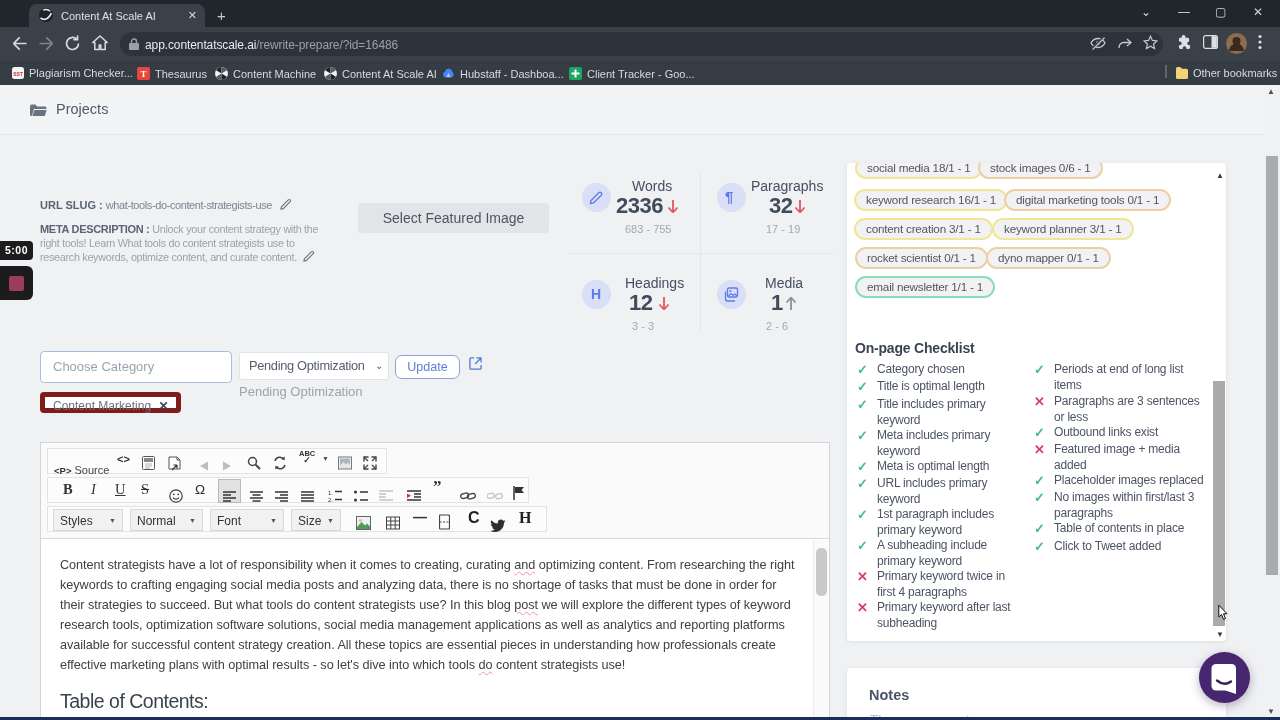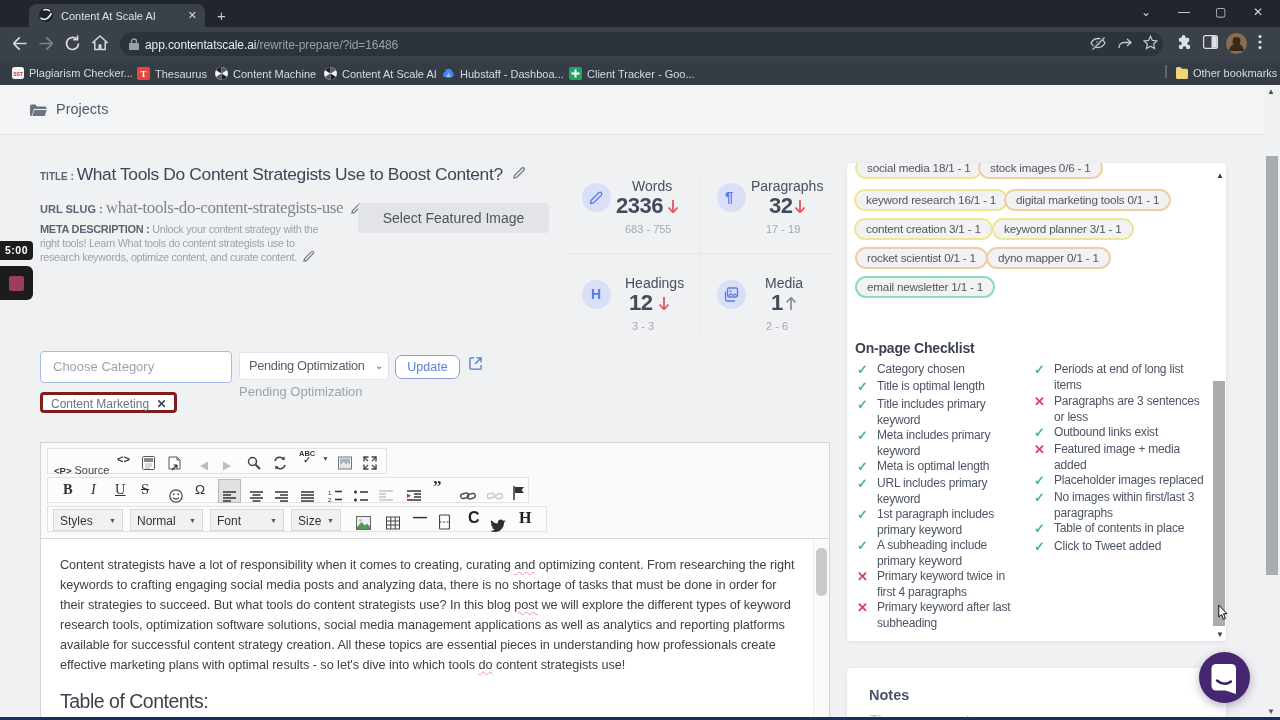--- a/index.html
+++ b/index.html
@@ -36,41 +36,41 @@
   #rec-timer { left:0; top:156px; width:33px; height:19px; background:#1C1C1E; border-radius:0 4px 4px 0; color:#fff; font-size:10.5px; font-weight:700; text-align:center; line-height:19px; letter-spacing:0.5px; }
   #rec-stop { left:0; top:181px; width:33px; height:34px; background:#1C1C1E; border-radius:0 6px 6px 0; }
   #rec-stop .sq { position:absolute; left:9px; top:10px; width:15px; height:15px; background:#9C3D5C; border-radius:2px; }
 
   
   .lab { font-weight:700; color:#5B6474; }
   #titleline { left:40px; top:79px; }
   #titleline .lab { font-size:10.5px; }
   #titleline .big { font-size:17.4px; color:#3E4656; letter-spacing:-0.35px; }
   #slugline { left:40px; top:113px; font-size:11px; }
-  #slugline .val { font-size:17px; color:#7E8490; font-weight:400; letter-spacing:-0.4px;font-family:Liberation Serif, serif; }
+  #slugline .val { font-size:11px; color:#7E8490; font-weight:400; letter-spacing:-0.4px; }
   #metabox { left:40px; top:137px; width:300px; font-size:10.8px; color:#9CA2AC; line-height:14px; white-space:nowrap; letter-spacing:-0.3px; }
   #metabox .lab { font-size:11px; }
   .pencil { display:inline-block; }
 
   #selfeat { left:358px; top:118px; width:191px; height:30px; background:#E2E4E7; border-radius:4px; color:#4F545E; font-size:14px; text-align:center; line-height:30px; }
 
   
   .statcirc { width:29px; height:29px; border-radius:50%; background:#D8DFF6; }
   .statlabel { font-size:14px; color:#454F60; }
   .statnum { font-size:22px; font-weight:700; color:#414B5C; letter-spacing:-0.5px;text-align:center; }
   .statrange { font-size:11px; color:#A3A8B2; }
   #stat-vline { left:700px; top:88px; width:1px; height:160px; background:#E4E6EA; }
   #stat-hline { left:568px; top:168px; width:266px; height:1px; background:#E4E6EA; }
 
   
   #cat-input { left:40px; top:266px; width:192px; height:32px; background:#fff; border:1px solid #A9BBE4; border-radius:4px; color:#9CA3AF; font-size:13px; line-height:30px; padding-left:12px; }
   #cat-select { left:239px; top:267px; width:150px; height:28px; background:#fff; border:1px solid #E0E2E7; border-radius:3px; color:#555E6C; font-size:12.8px; line-height:26px; padding-left:9px; white-space:nowrap; letter-spacing:-0.3px; }
   #cat-update { left:395px; top:270px; width:65px; height:24px; background:#fff; border:1px solid #8E9FD9; border-radius:7px; color:#5C80D8; font-size:12.5px; text-align:center; line-height:22px; }
   #cat-pending { left:239px; top:299px; font-size:13px; color:#9CA3AF; }
-  #cat-pill { left:40px; top:307px; height:21px; background:#fff; border:3px solid #7f1d1d; border-radius:4px; color:#6B7280; font-size:12px; line-height:19px; padding:0 8px; }
+  #cat-pill { left:40px; top:307px; height:21px; background:#fff; border:5px solid #7f1d1d; border-radius:4px; color:#6B7280; font-size:12px; line-height:19px; padding:0 8px; }
 
   
   #editor { left:40px; top:357px; width:790px; height:276px; background:#fff; border:1px solid #D1D4D9; }
   #toolbars { position:absolute; left:0; top:0; width:788px; height:96px; background:#FAFAFA; border-bottom:1px solid #D9D9D9; }
   .tbrow { position:absolute; background:#FCFCFC; border:1px solid #E3E3E3; height:26px; }
   .tbtn { position:absolute; top:0; height:24px; color:#474747; font-size:12px; }
   .drop { height:22px; background:#F1F1F1; border:1px solid #D9D9D9; padding:4px 6px 0 6px; font-size:12px; color:#333; }
   .dar { float:right; font-size:7px; color:#555; margin-top:3px; }
   #edbody { position:absolute; left:1px; top:97px; width:772px; height:177px; background:#fff; overflow:hidden; font-size:12.7px; color:#404047; letter-spacing:-0.05px; }
   #edbody p { position:absolute; left:18px; top:15px; line-height:20px; width:760px; white-space:nowrap; }
@@ -241,25 +241,20 @@
         <path d="M4.4 6h12.2l-1.8 6H2.4z" fill="#6B7280"></path>
       </svg>
     <div class="txt">Projects</div>
   </div>
 
   <div id="rec-timer" class="abs">5:00</div>
   <div id="rec-stop" class="abs">
       <div class="sq"></div>
     </div>
 
-  <div id="titleline" class="abs"><span class="lab" style="font-size:10px;">TITLE : </span><span class="big">What Tools Do Content Strategists Use to Boost Content?</span>
-    <svg class="pencil" style="vertical-align:1px; margin-left:6px;" width="13" height="13" viewBox="0 0 13 13">
-        <path d="M1.5 9.5 9 2a1.4 1.4 0 0 1 2 2L3.5 11.5 1 12z" stroke="#6B7280" stroke-width="1.2" fill="none"></path>
-      </svg>
-  </div>
   <div id="slugline" class="abs"><span class="lab">URL SLUG : </span><span class="val">what-tools-do-content-strategists-use</span>
     <svg class="pencil" style="vertical-align:-1px; margin-left:5px;" width="12" height="12" viewBox="0 0 13 13">
         <path d="M1.5 9.5 9 2a1.4 1.4 0 0 1 2 2L3.5 11.5 1 12z" stroke="#6B7280" stroke-width="1.2" fill="none"></path>
       </svg>
   </div>
   <div id="selfeat" class="abs">Select Featured Image</div>
 
   <div id="metabox" class="abs"><span class="lab">META DESCRIPTION : </span>Unlock your content strategy with the<br>right tools! Learn What tools do content strategists use to<br>research keywords, optimize content, and curate content.
     <svg class="pencil" style="vertical-align:-1px; margin-left:3px;" width="12" height="12" viewBox="0 0 13 13">
         <path d="M1.5 9.5 9 2a1.4 1.4 0 0 1 2 2L3.5 11.5 1 12z" stroke="#6B7280" stroke-width="1.2" fill="none"></path>

